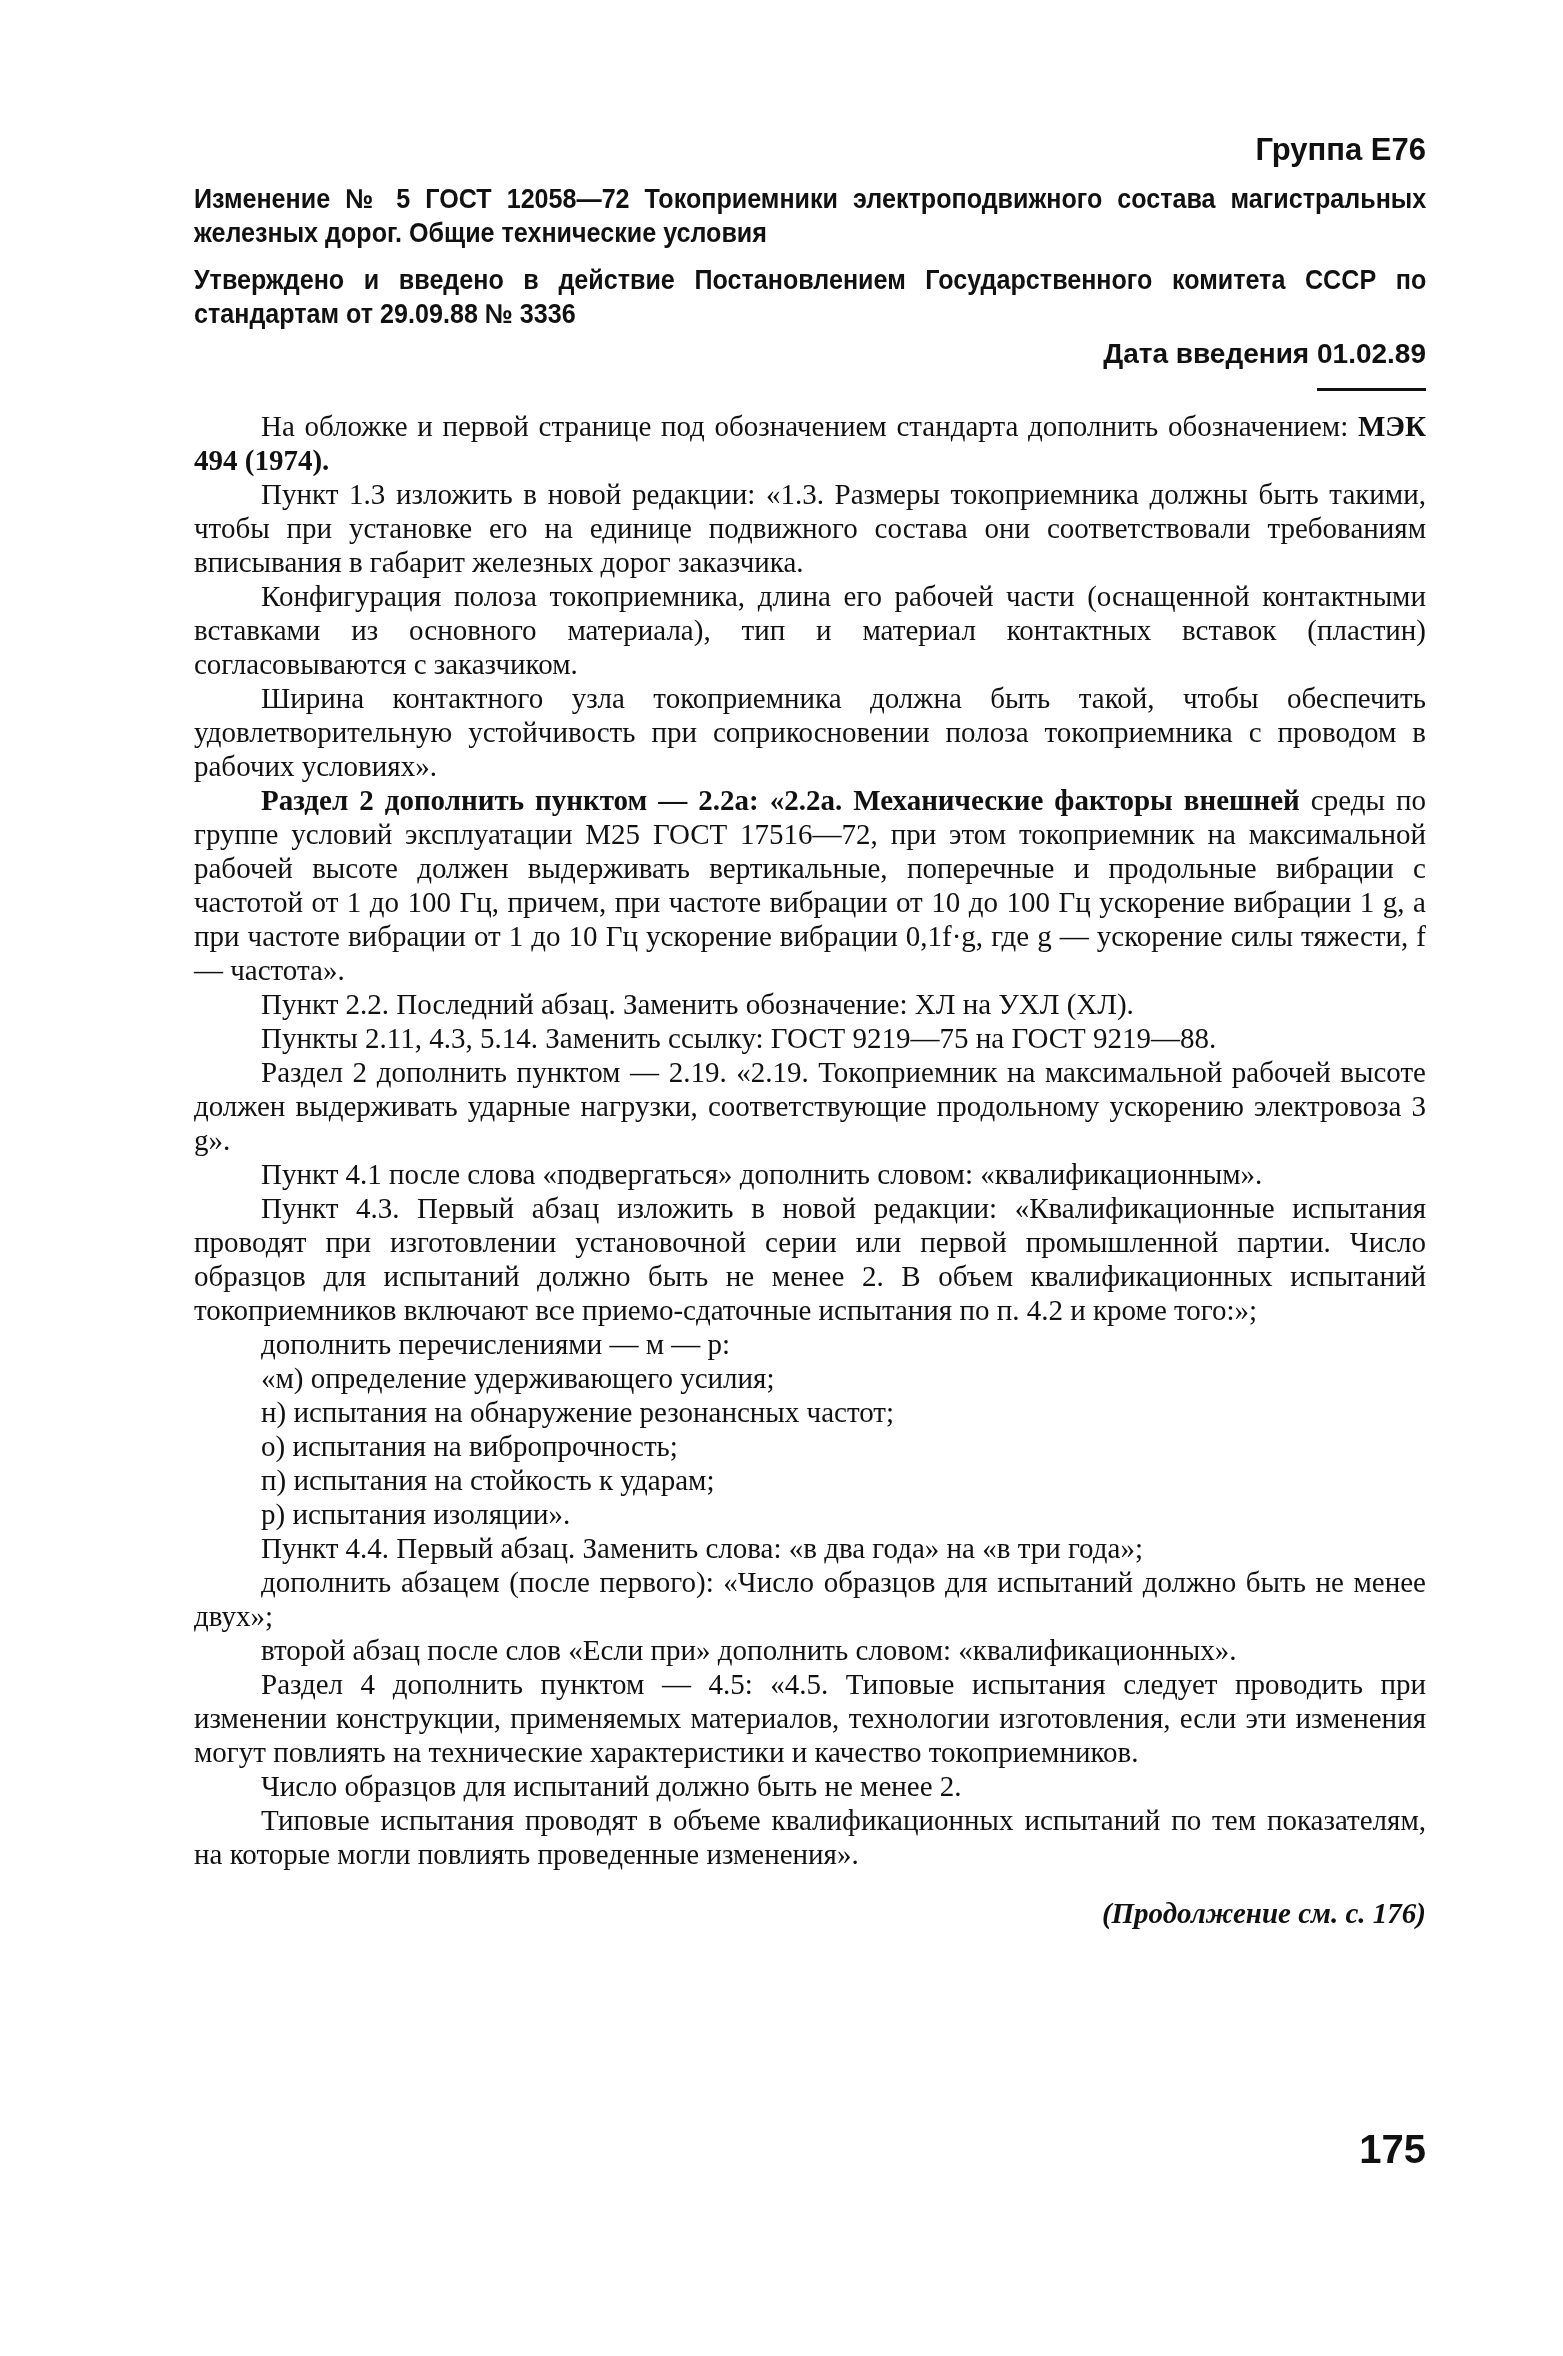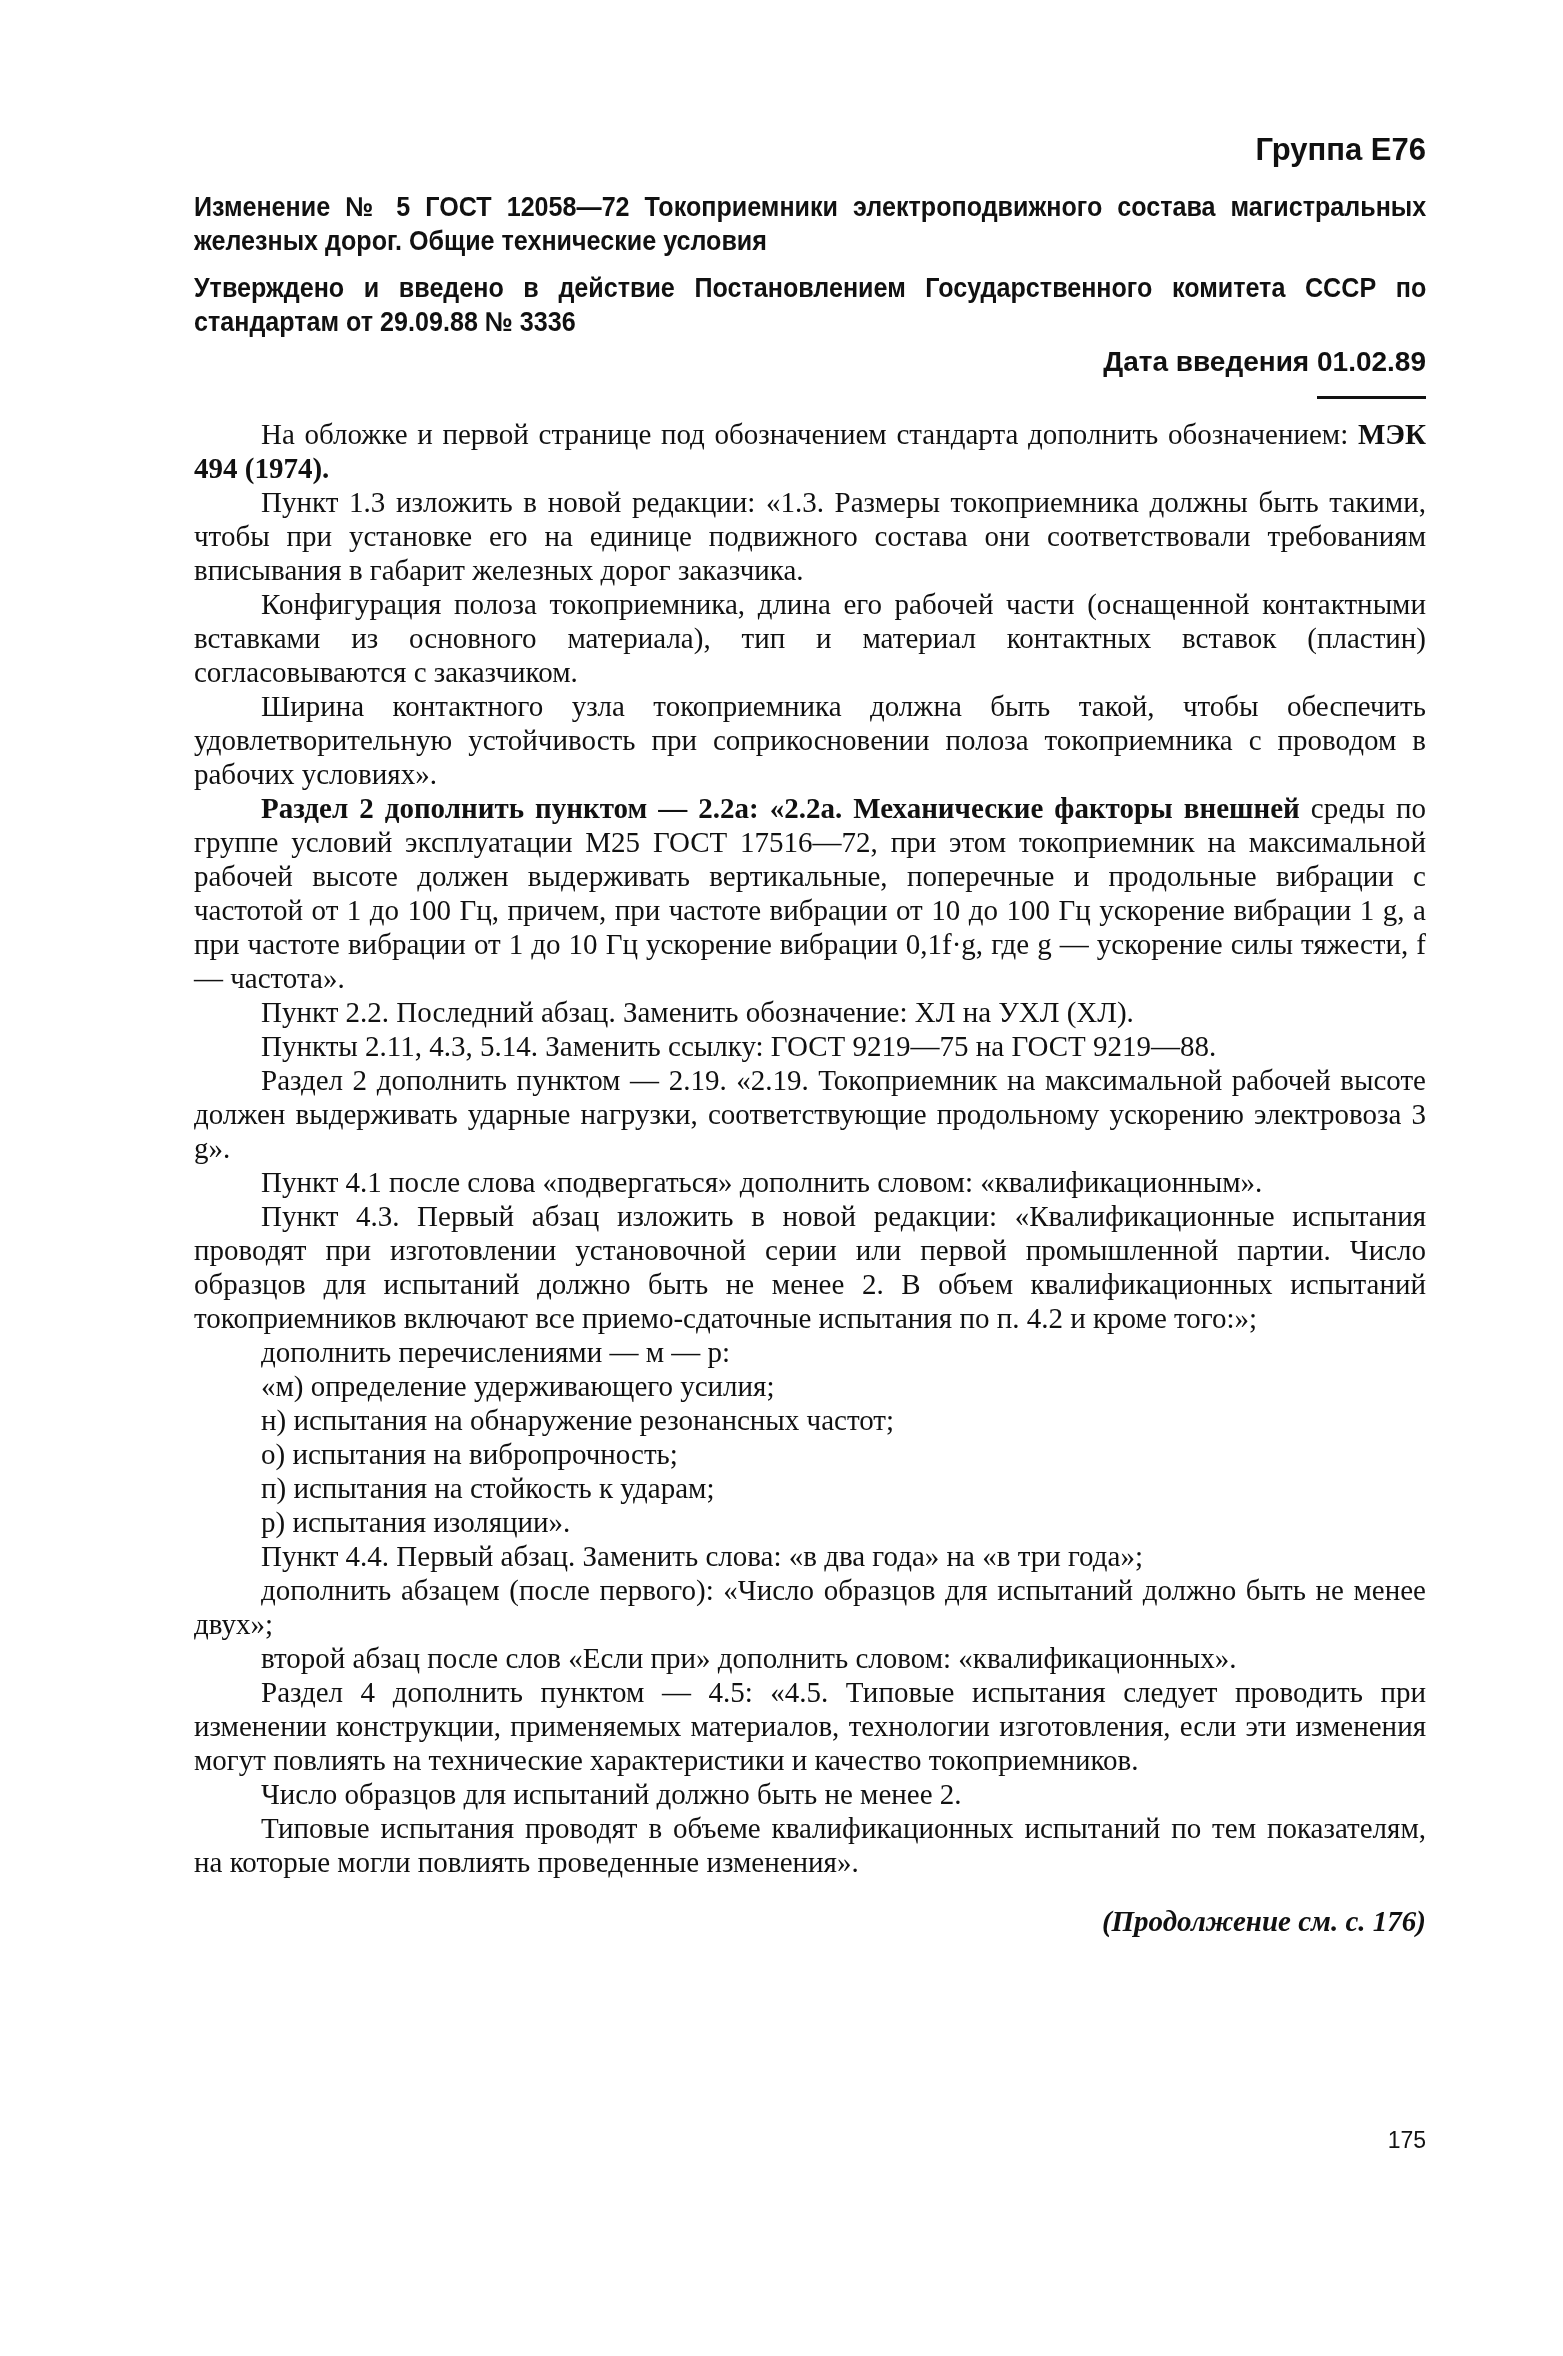--- a/index.html
+++ b/index.html
@@ -1,27 +1,27 @@
 <!DOCTYPE html>
 <html style="font-size:15px"><head>
 <meta charset="utf-8">
 <style>
   html, body { margin: 0; padding: 0; background: #ffffff; }
   body { width: 1563px; height: 2357px; position: relative; overflow: hidden; color: #111; }
   .page { position: absolute; left: 194px; top: 131px; width: 1232px; font-family: "Liberation Serif", serif; }
-  .group { text-align: right; font-family: "Liberation Sans Narrow", "Liberation Sans", sans-serif; font-weight: bold; font-size: 31px; line-height: 37px; margin-bottom: 22px; }
+  .group { text-align: right; font-family: "Liberation Sans Narrow", "Liberation Sans", sans-serif; font-weight: bold; font-size: 31px; line-height: 37px; margin-bottom: 14px; }
   .title { font-family: "Liberation Sans", sans-serif; font-weight: bold; font-size: 27px; line-height: 34px; text-align: justify; text-align-last: left; margin-bottom: 13px; transform: scaleX(0.93); transform-origin: left; width: 1325px; }
   .approved { font-family: "Liberation Sans", sans-serif; font-weight: bold; font-size: 27px; line-height: 34px; text-align: justify; text-align-last: left; transform: scaleX(0.93); transform-origin: left; width: 1325px; }
   .date-row { text-align: right; font-family: "Liberation Sans", sans-serif; font-weight: bold; font-size: 28px; line-height: 37px; margin-top: 3.7px; margin-bottom: 37px; }
   .date-value { border-bottom: 3.7px solid #111; padding-bottom: 19px; }
   .body { font-size: 29px; line-height: 34px; text-align: justify; margin-top: 7px; }
   .body p { margin: 0; text-indent: 67px; }
   .bold { font-weight: bold; }
   .cont { text-align: right; font-style: italic; font-weight: bold; font-size: 29px; line-height: 37px; margin-top: 24px; }
-  .pagenum { position: absolute; right: 137px; top: 2127px; font-family: "Liberation Sans", sans-serif; font-weight: normal; font-size: 23px; }
+  .pagenum { position: absolute; right: 137px; top: 2127px; font-family: "Liberation Sans", sans-serif; font-weight: bold; font-size: 40px; }
 </style>
 </head>
 <body>
 
 <div class="page">
   <div class="group">Группа Е76</div>
   <div class="title">Изменение № 5 ГОСТ 12058—72 Токоприемники электроподвижного состава магистральных железных дорог. Общие технические условия</div>
   <div class="approved">Утверждено и введено в действие Постановлением Государственного комитета СССР по стандартам от 29.09.88 № 3336</div>
   <div class="date-row">
     <span>Дата введения</span>

